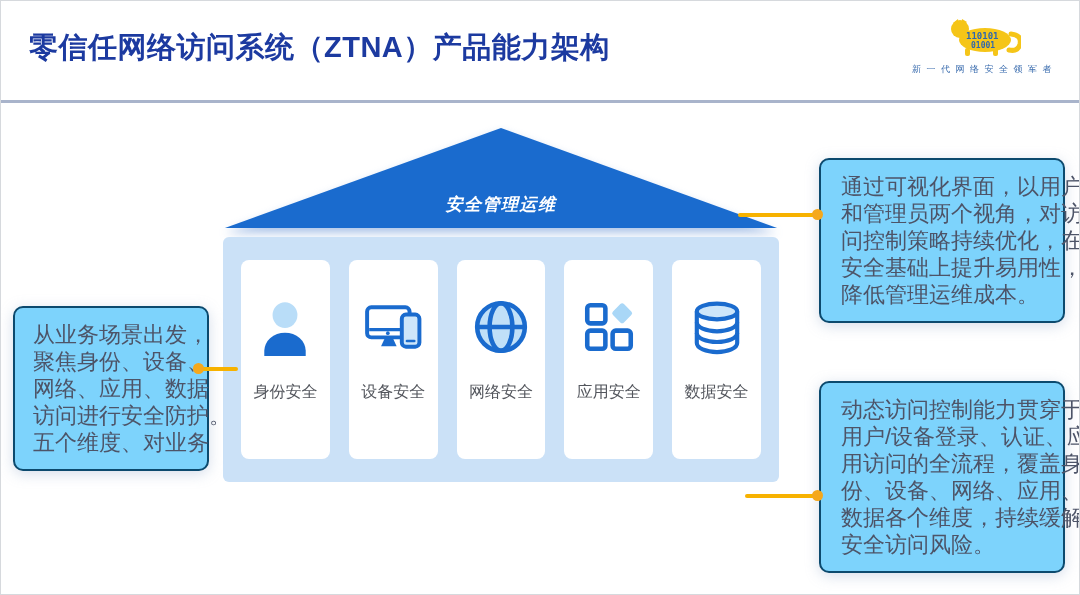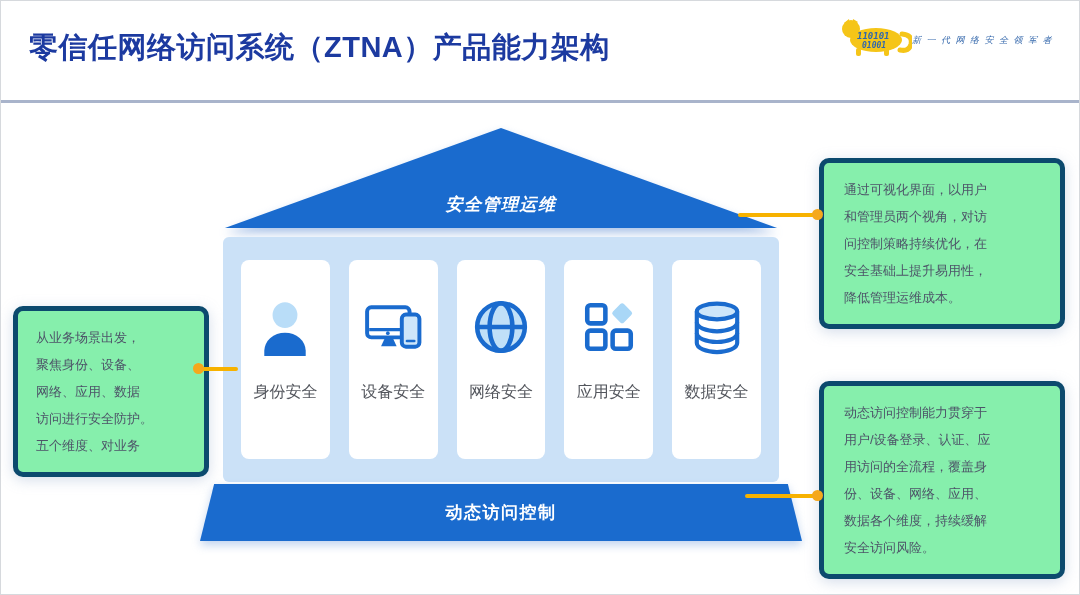--- a/index.html
+++ b/index.html
@@ -19,21 +19,21 @@
     position: absolute; left: 28px; top: 27px;
     font-size: 29px; font-weight: bold; color: #1c3aa0;
     letter-spacing: 0.5px; white-space: nowrap;
   }
   .header-divider {
     position: absolute; left: 0; right: 0; top: 99px;
     height: 3px; background: #a9b4cb;
   }
   .logo {
     position: absolute; right: 22px; top: 16px;
-    display: flex; flex-direction: row; align-items: center; font-style: italic;
+    display: flex; flex-direction: column; align-items: center;
   }
   .logo-row { display: flex; align-items: center; gap: 4px; }
   .brand-name {
     font-size: 27px; font-weight: bold; color: #2e66b0; letter-spacing: 2px;
     white-space: nowrap;
   }
   .brand-tagline {
     margin-top: 4px; font-size: 9px; color: #3a6cae;
     letter-spacing: 5.5px; white-space: nowrap; text-align: right;
   }
@@ -80,24 +80,24 @@
     background: #1a6bce;
     clip-path: polygon(2.35% 0, 97.65% 0, 100% 100%, 0 100%);
     display: flex; align-items: center; justify-content: center;
   }
   .base-label {
     color: #ffffff; font-size: 17px; font-weight: 600; letter-spacing: 1.5px;
   }
 
   
   .callout {
-    position: absolute; background: #86efac;
-    border: 5px solid #0c4a6e; border-radius: 10px;
+    position: absolute; background: #7dd3fc;
+    border: 2px solid #0c4a6e; border-radius: 10px;
     box-shadow: 0 3px 14px rgba(145, 165, 200, 0.38);
-    color: #4d5468; font-size: 13px; line-height: 27px;
+    color: #4d5468; font-size: 22px; line-height: 27px;
     padding: 13px 20px; white-space: nowrap;
   }
   .callout-left  { left: 12px;  top: 305px; width: 196px; padding: 13px 18px; }
   .callout-rt    { left: 818px; top: 157px; width: 246px; }
   .callout-rb    { left: 818px; top: 380px; width: 246px; }
 
   
   .connector-line {
     position: absolute; height: 3.5px; background: #f7b200; border-radius: 2px;
     z-index: 5;
@@ -202,25 +202,20 @@
           <ellipse cx="28" cy="13" rx="19.5" ry="7.6" fill="#cde6fa" stroke="#1a6bce" stroke-width="4"></ellipse>
           <path d="M8.5 23.5 c0 4.8 8.7 8.7 19.5 8.7 s19.5 -3.9 19.5 -8.7" fill="none" stroke="#1a6bce" stroke-width="4"></path>
           <path d="M8.5 33.8 c0 4.8 8.7 8.7 19.5 8.7 s19.5 -3.9 19.5 -8.7" fill="none" stroke="#1a6bce" stroke-width="4"></path>
         </svg>
       </span>
       <span class="card-label">数据安全</span>
     </div>
 
   </div>
 
-  <div class="base-wrap">
-    <div class="base">
-      <span class="base-label">动态访问控制</span>
-    </div>
-  </div>
 
   <div class="callout callout-left">
       <div>从业务场景出发，</div>
       <div>聚焦身份、设备、</div>
       <div>网络、应用、数据</div>
       <div>访问进行安全防护。</div>
       <div>五个维度、对业务</div>
     </div>
   <div class="callout callout-rt">
       <div>通过可视化界面，以用户</div>

